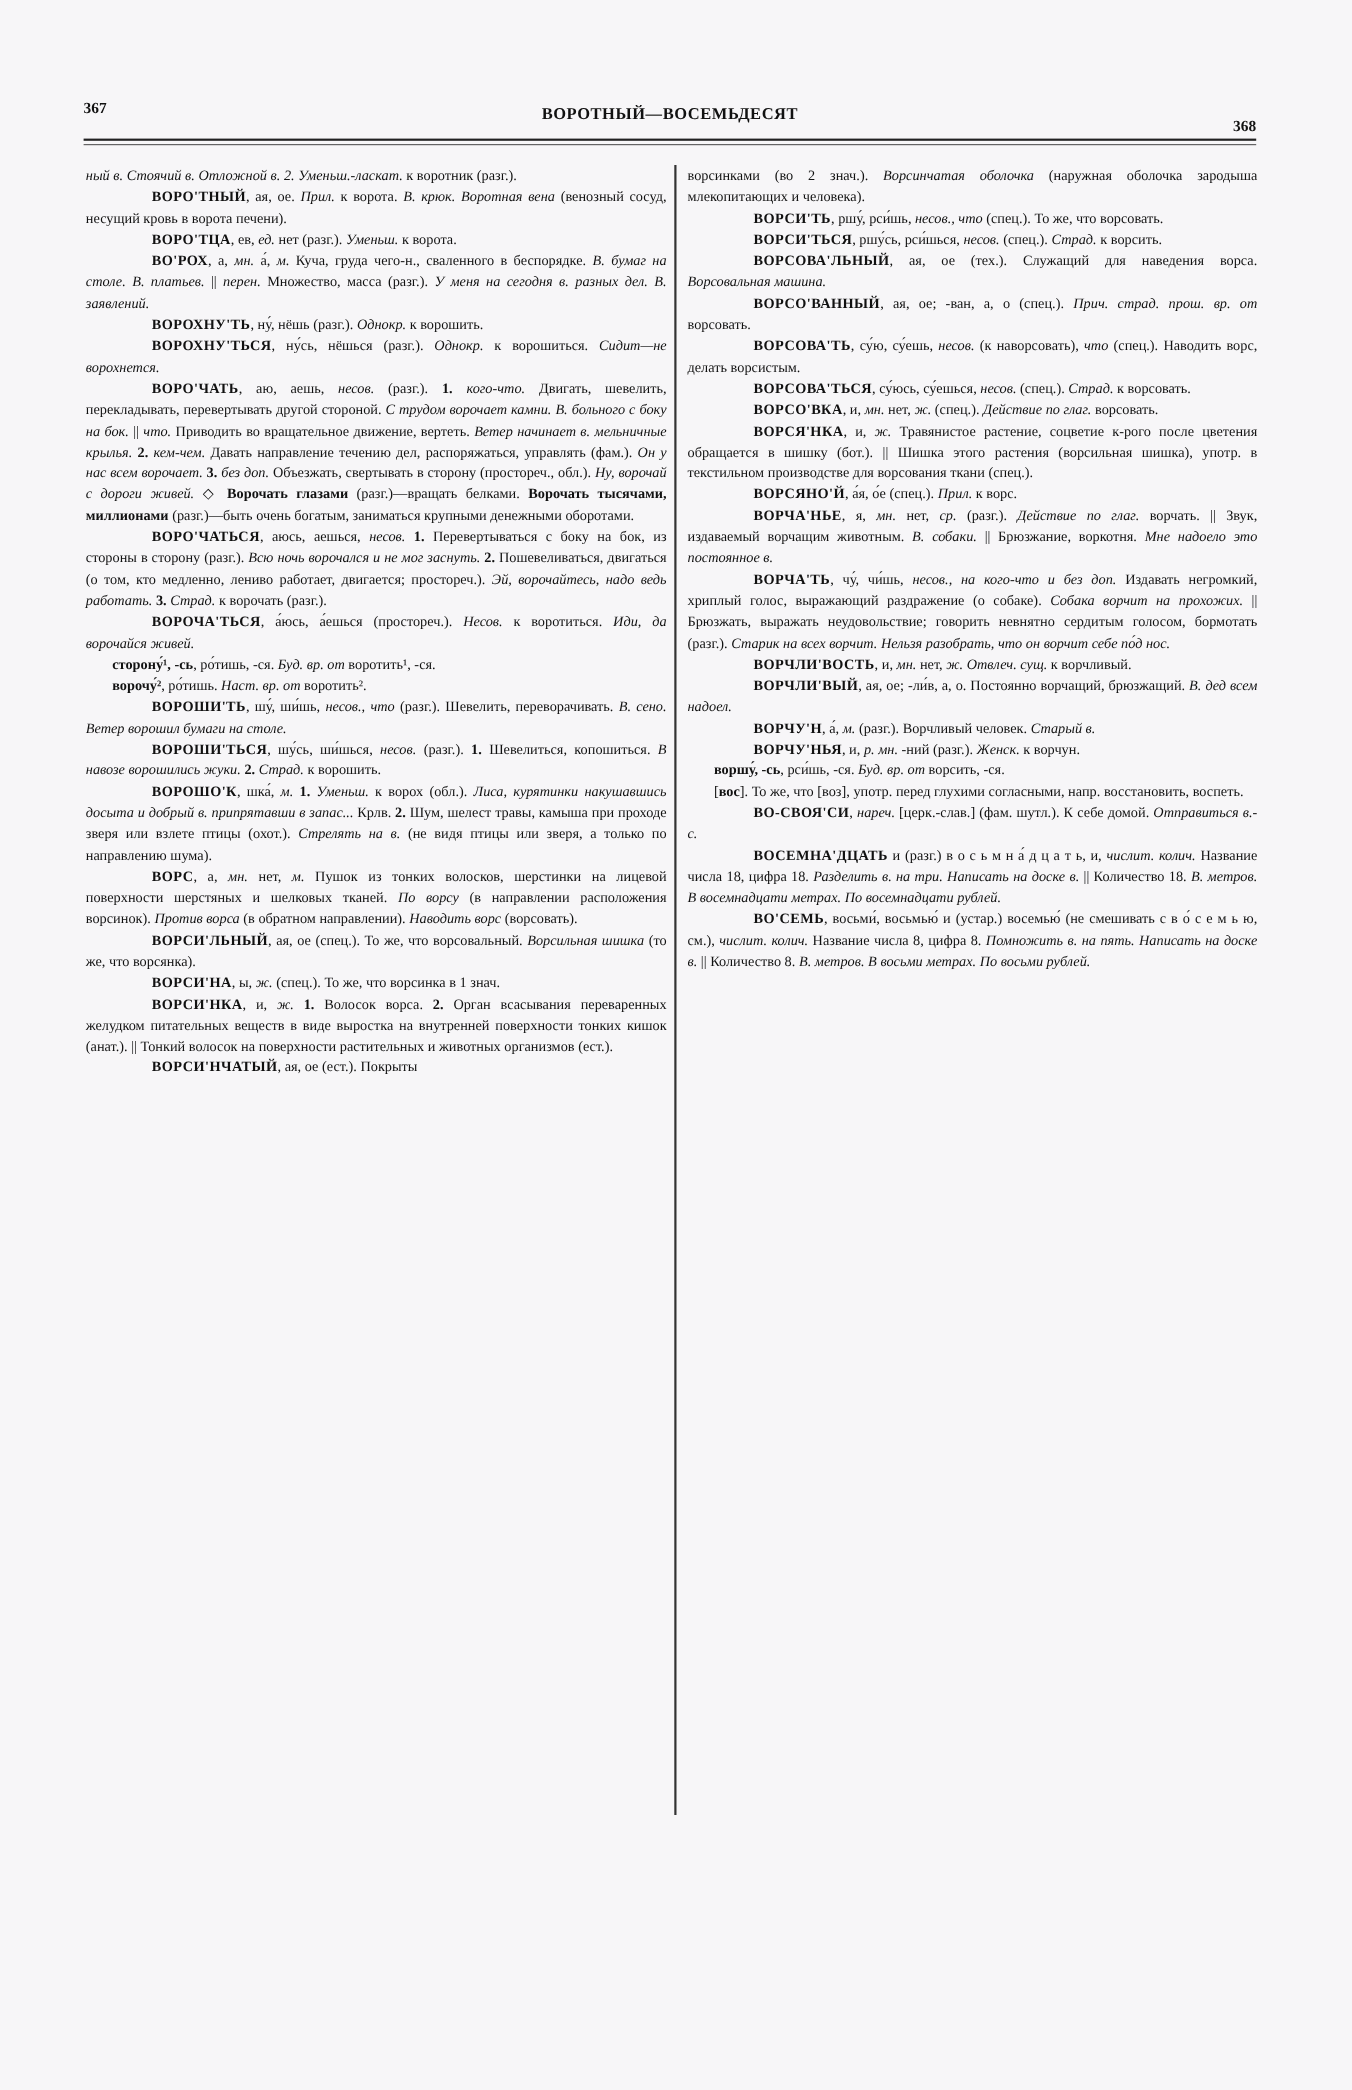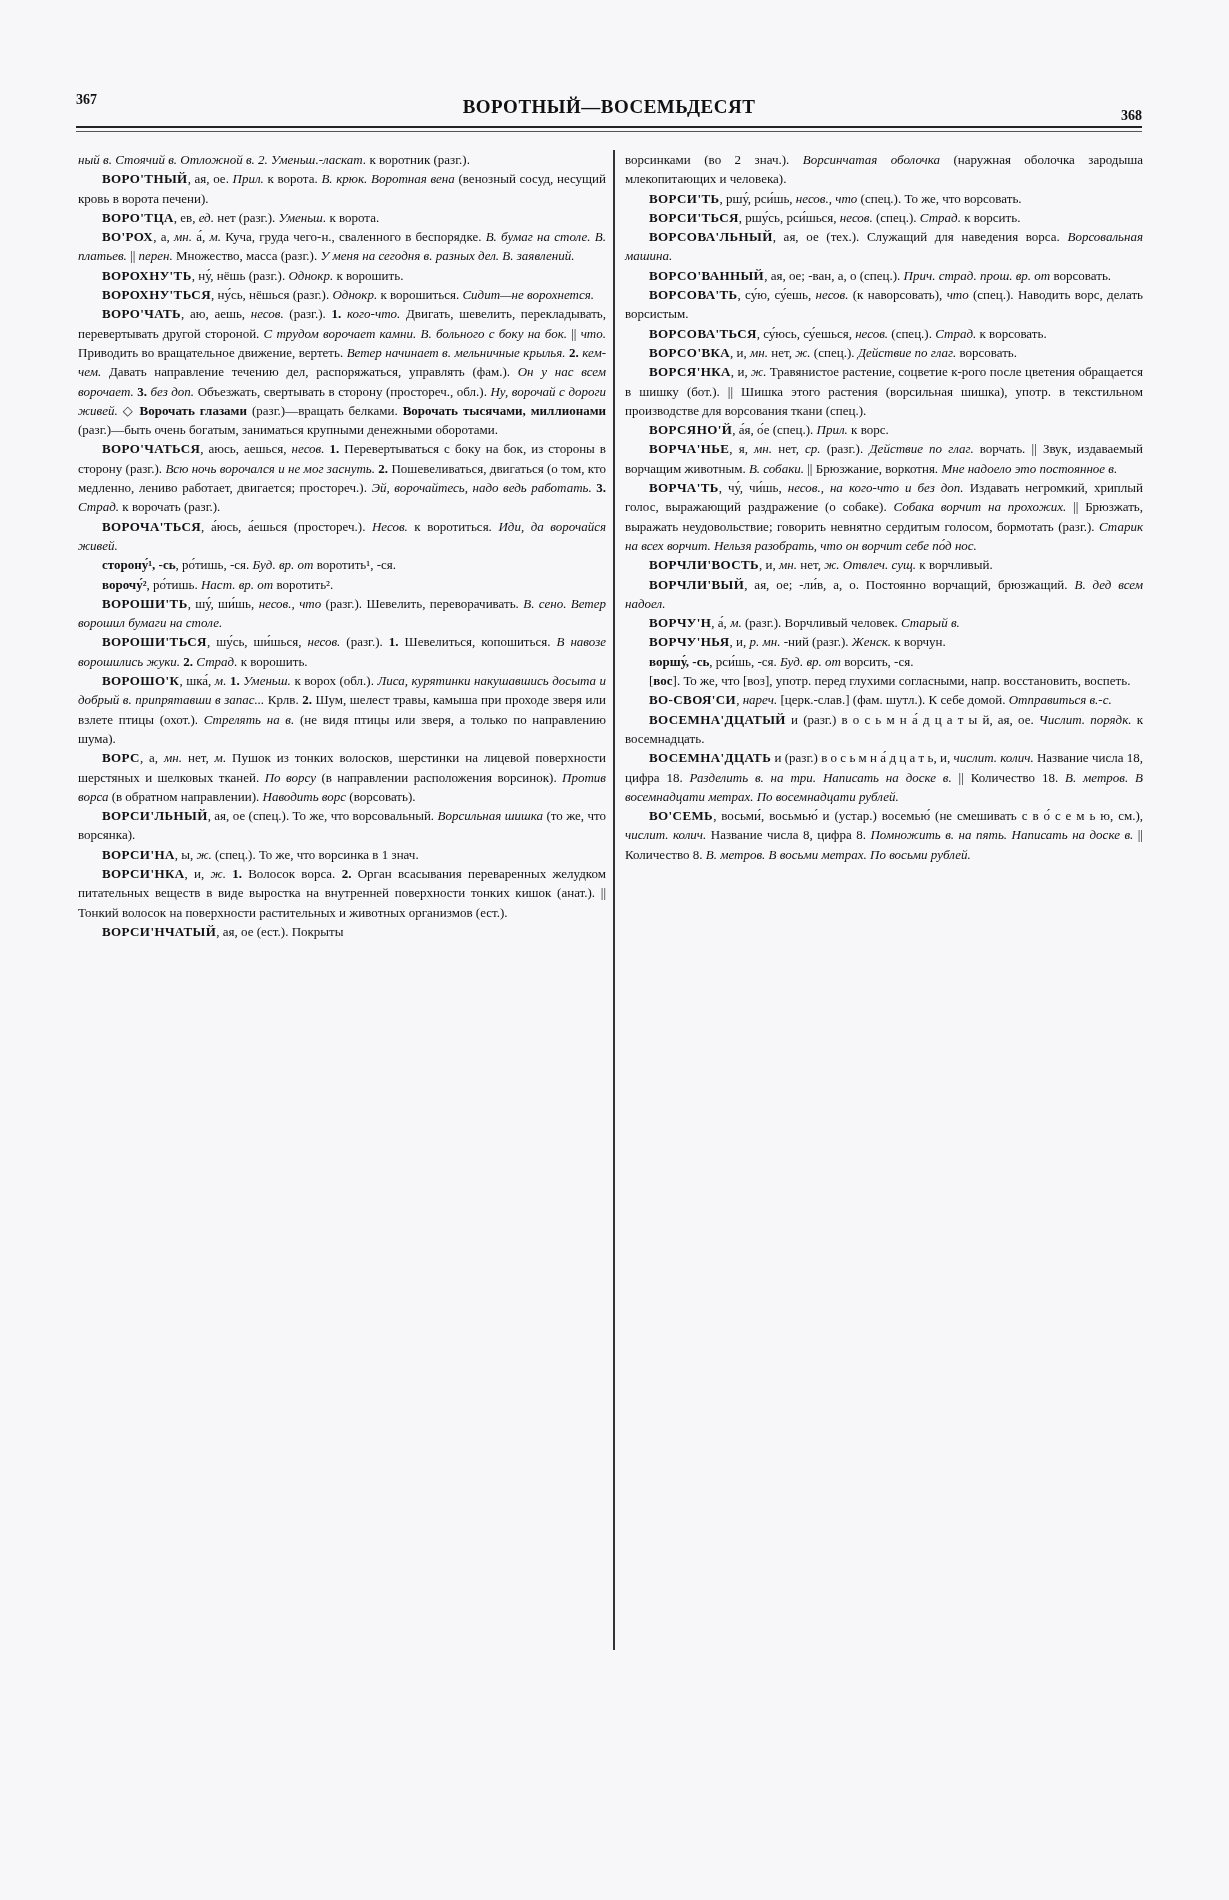--- a/index.html
+++ b/index.html
@@ -12,42 +12,42 @@
     overflow: hidden;
   }
   .header {
     position: absolute; left: 76px; top: 92px; width: 1066px; height: 30px;
   }
   .pnum { position: absolute; top: 0; font-weight: bold; font-size: 14px; font-family: "Liberation Serif", serif; }
   .pnum.left { left: 0; }
   .pnum.right { right: 0; margin-top: 16px; }
   .running-head {
     position: absolute; left: 0; right: 0; top: 4px; text-align: center;
-    font-weight: bold; font-size: 19px; letter-spacing: 0.5px;
+    font-weight: bold; font-size: 15px; letter-spacing: 0.5px;
     font-family: "Liberation Serif", serif;
   }
   .rule {
     position: absolute; left: 76px; width: 1066px; height: 2px; background: #222;
   }
   .rule.r1 { top: 126px; }
   .rule.r2 { top: 131px; height: 1px; background: #555; }
   .col {
     position: absolute; top: 150px;
     font-size: 13px; line-height: 19.3px;
     text-align: justify;
     font-family: "Liberation Serif", serif;
   }
   .col.left { left: 78px; width: 528px; }
   .col.right { left: 625px; width: 518px; }
   .divider {
     position: absolute; left: 613px; top: 150px; width: 1.5px; height: 1500px; background: #333;
   }
   .entry { margin: 0; text-indent: 24px; }
   .entry.cont { text-indent: 0; }
-  .hw { font-weight: bold; letter-spacing: 0.4px; }
+  .hw { font-weight: bold; letter-spacing: 0.4px; margin-left: 36px; }
   .hw-lc { font-weight: bold; }
   .it { font-style: italic; }
   .b { font-weight: bold; }
 </style>
 </head>
 <body>
 
 <div class="header">
   <span class="pnum left">367</span>
   <span class="running-head">ВОРОТНЫЙ—ВОСЕМЬДЕСЯТ</span>
@@ -91,16 +91,15 @@
     <p class="entry"><span class="hw">ВОРСЯНО'Й</span><span>, а́я, о́е (спец.). </span><span class="it">Прил.</span><span> к ворс.</span></p>
     <p class="entry"><span class="hw">ВОРЧА'НЬЕ</span><span>, я, </span><span class="it">мн.</span><span> нет, </span><span class="it">ср.</span><span> (разг.). </span><span class="it">Действие по глаг.</span><span> ворчать. || Звук, издаваемый ворчащим животным. </span><span class="it">В. собаки.</span><span> || Брюзжание, воркотня. </span><span class="it">Мне надоело это постоянное в.</span></p>
     <p class="entry"><span class="hw">ВОРЧА'ТЬ</span><span>, чу́, чи́шь, </span><span class="it">несов., на кого-что и без доп.</span><span> Издавать негромкий, хриплый голос, выражающий раздражение (о собаке). </span><span class="it">Собака ворчит на прохожих.</span><span> || Брюзжать, выражать неудовольствие; говорить невнятно сердитым голосом, бормотать (разг.). </span><span class="it">Старик на всех ворчит. Нельзя разобрать, что он ворчит себе по́д нос.</span></p>
     <p class="entry"><span class="hw">ВОРЧЛИ'ВОСТЬ</span><span>, и, </span><span class="it">мн.</span><span> нет, </span><span class="it">ж. Отвлеч. сущ.</span><span> к ворчливый.</span></p>
     <p class="entry"><span class="hw">ВОРЧЛИ'ВЫЙ</span><span>, ая, ое; -ли́в, а, о. Постоянно ворчащий, брюзжащий. </span><span class="it">В. дед всем надоел.</span></p>
     <p class="entry"><span class="hw">ВОРЧУ'Н</span><span>, а́, </span><span class="it">м.</span><span> (разг.). Ворчливый человек. </span><span class="it">Старый в.</span></p>
     <p class="entry"><span class="hw">ВОРЧУ'НЬЯ</span><span>, и, </span><span class="it">р. мн.</span><span> -ний (разг.). </span><span class="it">Женск.</span><span> к ворчун.</span></p>
     <p class="entry"><span class="hw-lc">воршу́, -сь</span><span>, рси́шь, -ся. </span><span class="it">Буд. вр. от</span><span> ворсить, -ся.</span></p>
     <p class="entry"><span>[</span><span class="b">вос</span><span>]. То же, что [воз], употр. перед глухими согласными, напр. восстановить, воспеть.</span></p>
     <p class="entry"><span class="hw">ВО-СВОЯ'СИ</span><span>, </span><span class="it">нареч.</span><span> [церк.-слав.] (фам. шутл.). К себе домой. </span><span class="it">Отправиться в.-с.</span></p>
-    <p class="entry"><span class="hw">ВОСЕМНА'ДЦАТЫЙ</span><span> и (разг.) в о с ь м н а́ д ц а т ы й, ая, ое. </span><span class="it">Числит. порядк.</span><span> к восемнадцать.</span></p>
     <p class="entry"><span class="hw">ВОСЕМНА'ДЦАТЬ</span><span> и (разг.) в о с ь м н а́ д ц а т ь, и, </span><span class="it">числит. колич.</span><span> Название числа 18, цифра 18. </span><span class="it">Разделить в. на три. Написать на доске в.</span><span> || Количество 18. </span><span class="it">В. метров. В восемнадцати метрах. По восемнадцати рублей.</span></p>
     <p class="entry"><span class="hw">ВО'СЕМЬ</span><span>, восьми́, восьмью́ и (устар.) восемью́ (не смешивать с в о́ с е м ь ю, см.), </span><span class="it">числит. колич.</span><span> Название числа 8, цифра 8. </span><span class="it">Помножить в. на пять. Написать на доске в.</span><span> || Количество 8. </span><span class="it">В. метров. В восьми метрах. По восьми рублей.</span></p>
   </div>
 
 </body></html>

